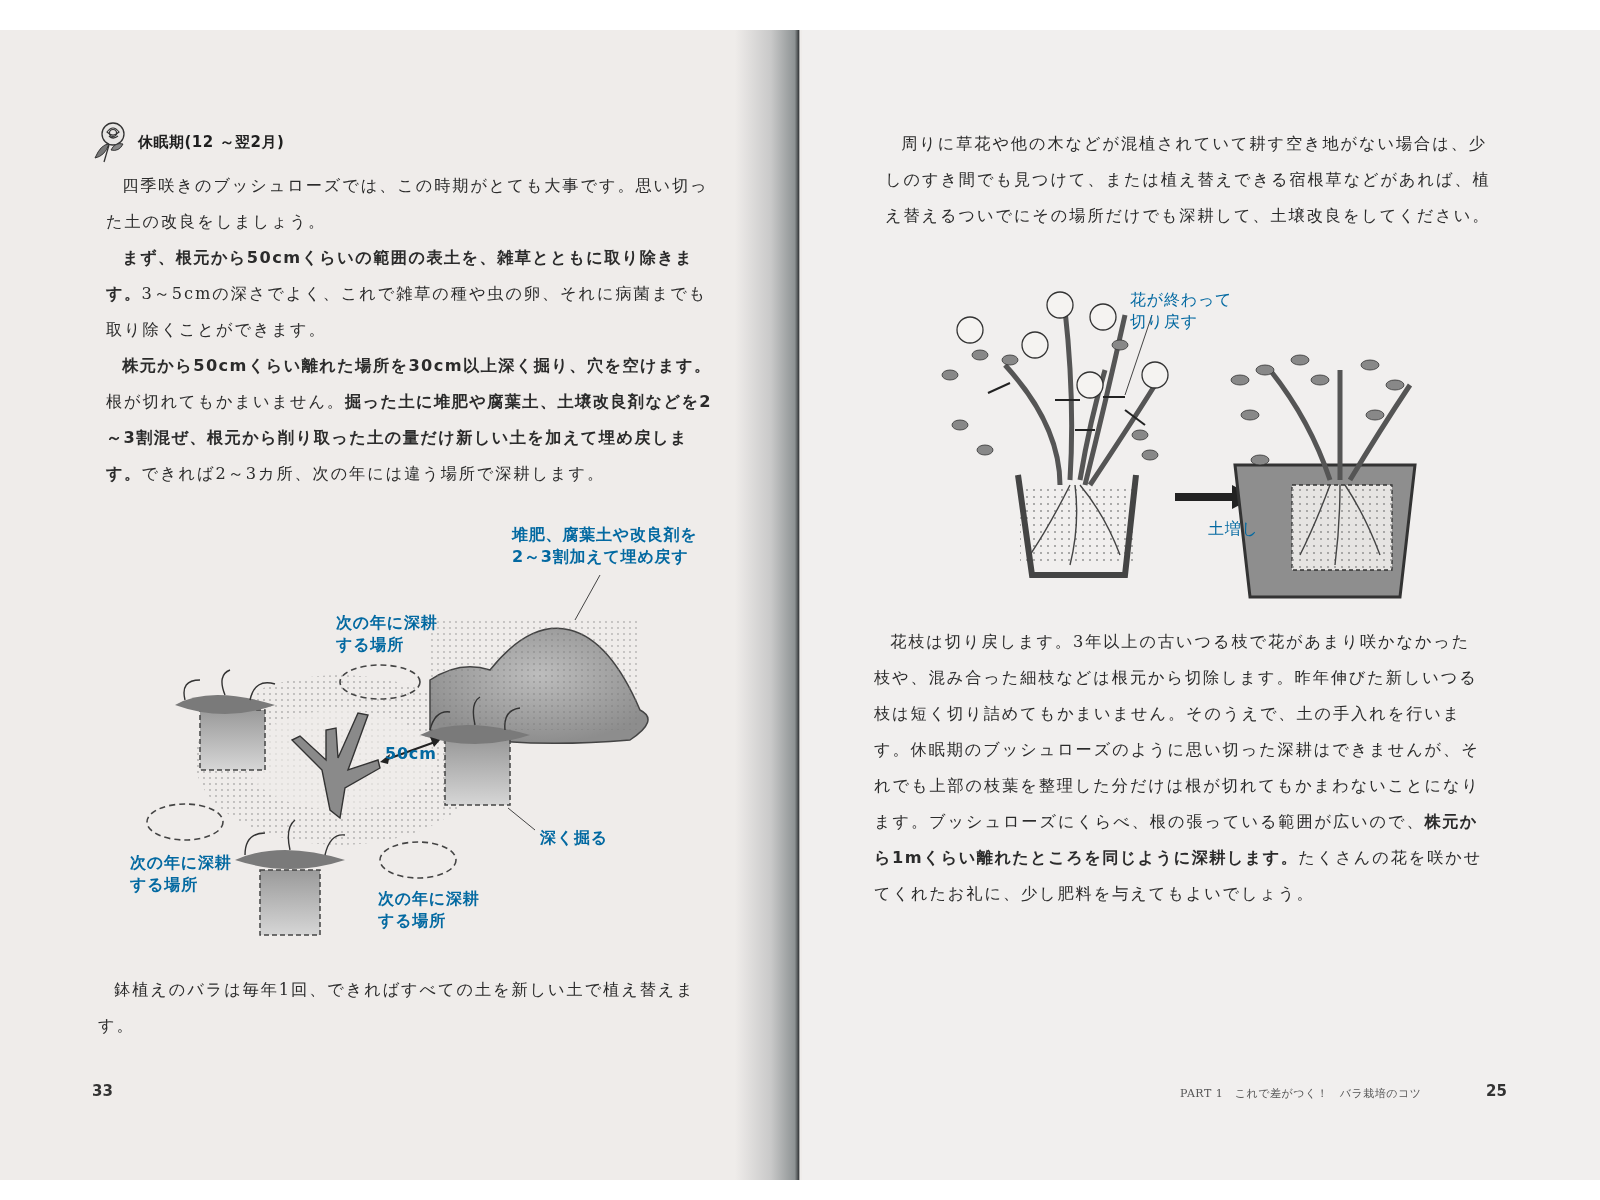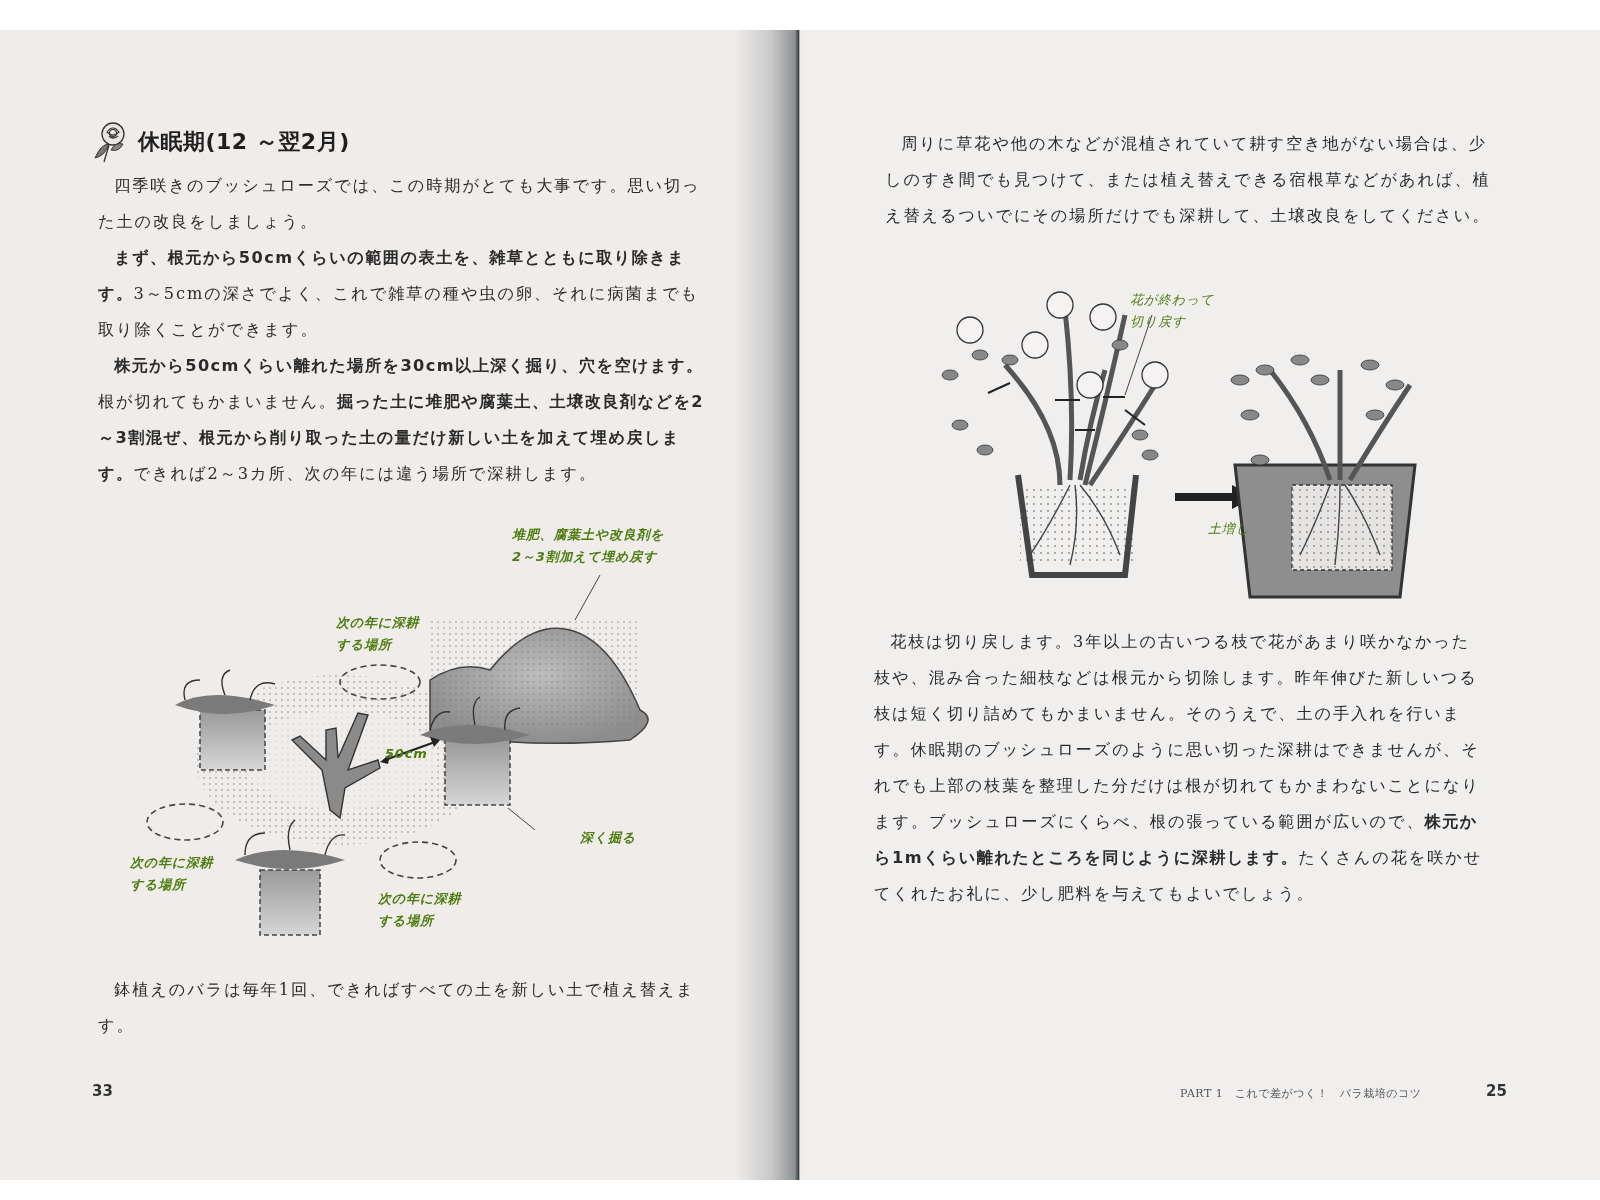--- a/index.html
+++ b/index.html
@@ -20,32 +20,31 @@
   .page { position: absolute; top: 30px; height: 1150px; }
   .page-left { left: 0; width: 760px; }
   .page-right { left: 802px; width: 798px; background: #f1efee; }
 
   .heading {
     position: absolute; left: 92px; top: 120px; display: flex; align-items: center; gap: 8px;
   }
   .rose-icon { width: 38px; height: 44px; }
   .heading-text {
     font-family: "DejaVu Sans", "Liberation Sans", sans-serif;
-    font-weight: bold; font-size: 22px; color: #1f1f1f; letter-spacing: 0.5px;
+    font-weight: bold; font-size: 15px; color: #1f1f1f; letter-spacing: 0.5px;
   }
   .text-block {
     position: absolute; font-size: 16.2px; line-height: 36px; letter-spacing: 1.9px; color: #2b2b2b;
   }
   .text-block p { margin: 0; text-indent: 1em; }
   .b { font-family: "DejaVu Sans", "Liberation Sans", sans-serif; font-weight: bold; letter-spacing: 1.4px; }
   .label {
     position: absolute; font-family: "DejaVu Sans", "Liberation Sans", sans-serif;
-    font-size: 13px; line-height: 22px; color: #4d7c0f; font-weight: bold; letter-spacing: 0.8px;
+    font-size: 16px; line-height: 22px; color: #0369a1; font-weight: bold; letter-spacing: 0.8px;
     white-space: pre-line;
-    font-style: italic;
   }
   .page-num {
     position: absolute; font-family: "DejaVu Sans", "Liberation Sans", sans-serif;
     font-size: 15px; color: #333; font-weight: bold;
   }
   .footer-run {
     position: absolute; font-size: 11px; color: #555; letter-spacing: 0.5px;
   }
   svg { position: absolute; overflow: visible; }
 </style>
@@ -61,21 +60,21 @@
     <circle cx="21" cy="14" r="11" fill="#e8e6e4" stroke="#333" stroke-width="1.3"></circle>
     <path d="M15 12 q6 -8 12 0 q-6 6 -12 0 z M17 16 q4 4 9 0" fill="none" stroke="#333" stroke-width="1.2"></path>
     <circle cx="21" cy="13" r="3.5" fill="none" stroke="#333" stroke-width="1.1"></circle>
     <path d="M3 38 q6 -14 14 -14 q-4 12 -14 14 z" fill="#777" stroke="#333" stroke-width="1"></path>
     <path d="M19 30 q4 -8 12 -6 q-4 8 -12 6 z" fill="#888" stroke="#333" stroke-width="1"></path>
     <path d="M17 25 L12 42" stroke="#333" stroke-width="1.3"></path>
   </svg>
   <span class="heading-text">休眠期(12 ～翌2月)</span>
 </div>
 
-<div class="text-block" style="left:98px; top:168px; width:616px;">
+<div class="text-block" style="left:106px; top:168px; width:616px;">
   <p>四季咲きのブッシュローズでは、この時期がとても大事です。思い切った土の改良をしましょう。</p>
   <p><span class="b">まず、根元から50cmくらいの範囲の表土を、雑草とともに取り除きます。</span><span>3～5cmの深さでよく、これで雑草の種や虫の卵、それに病菌までも取り除くことができます。</span></p>
   <p><span class="b">株元から50cmくらい離れた場所を30cm以上深く掘り、穴を空けます。</span><span>根が切れてもかまいません。</span><span class="b">掘った土に堆肥や腐葉土、土壌改良剤などを2～3割混ぜ、根元から削り取った土の量だけ新しい土を加えて埋め戻します。</span><span>できれば2～3カ所、次の年には違う場所で深耕します。</span></p>
 </div>
 
 <svg style="left:130px; top:560px;" width="600" height="400">
   <defs>
     <radialGradient id="moundG" cx="50%" cy="40%" r="60%">
       <stop offset="0%" stop-color="#bdbdbd"></stop>
         <stop offset="100%" stop-color="#8d8d8d"></stop>
@@ -123,21 +122,21 @@
   <line x1="255" y1="200" x2="305" y2="182" stroke="#222" stroke-width="2.2"></line>
   <path d="M250 202 l10 -8 l-2 10 z M310 180 l-10 -3 l4 10 z" fill="#222"></path>
   <line x1="378" y1="248" x2="405" y2="270" stroke="#444" stroke-width="1"></line>
 </svg>
 
 <div class="label" style="left:512px; top:524px;">堆肥、腐葉土や改良剤を
 2～3割加えて埋め戻す</div>
 <div class="label" style="left:336px; top:612px;">次の年に深耕
 する場所</div>
 <div class="label" style="left:385px; top:743px;">50cm</div>
-<div class="label" style="left:540px; top:827px;margin-left:40px;">深く掘る</div>
+<div class="label" style="left:540px; top:827px;">深く掘る</div>
 <div class="label" style="left:130px; top:852px;">次の年に深耕
 する場所</div>
 <div class="label" style="left:378px; top:888px;">次の年に深耕
 する場所</div>
 
 <div class="text-block" style="left:98px; top:972px; width:616px;">
   <p>鉢植えのバラは毎年1回、できればすべての土を新しい土で植え替えます。</p>
 </div>
 
 <div class="page-num" style="left:92px; top:1082px;">33</div>

